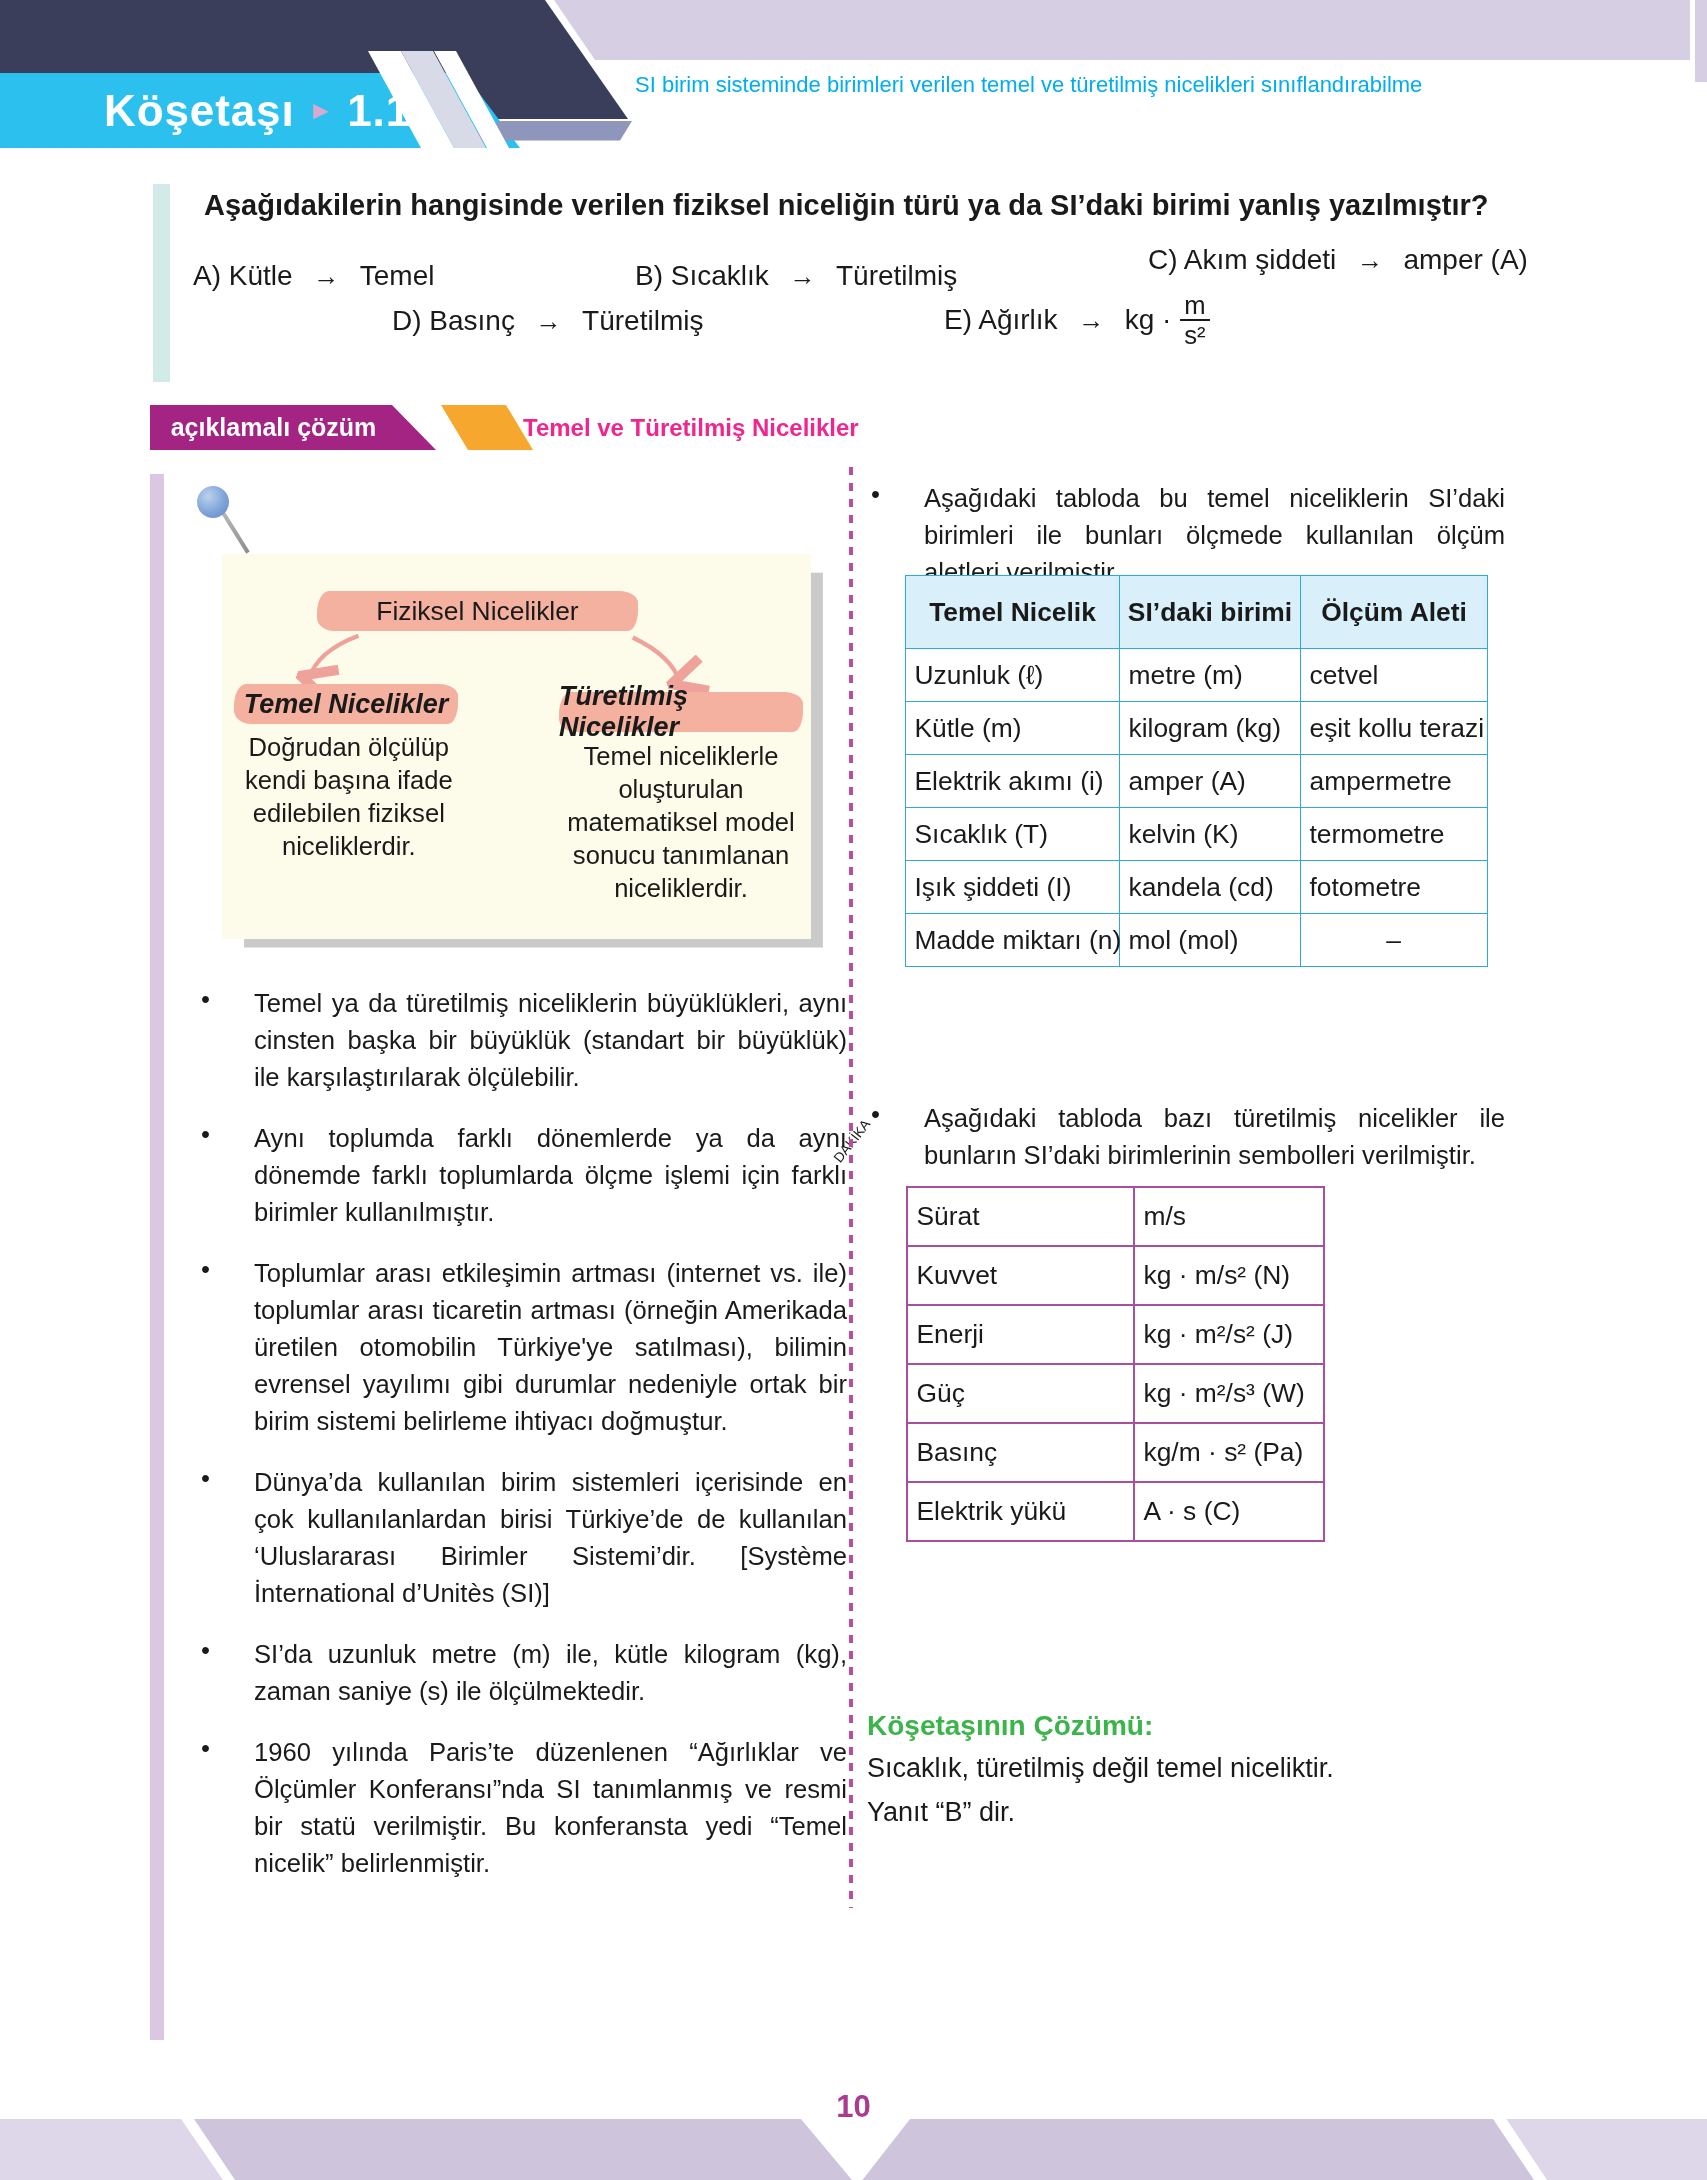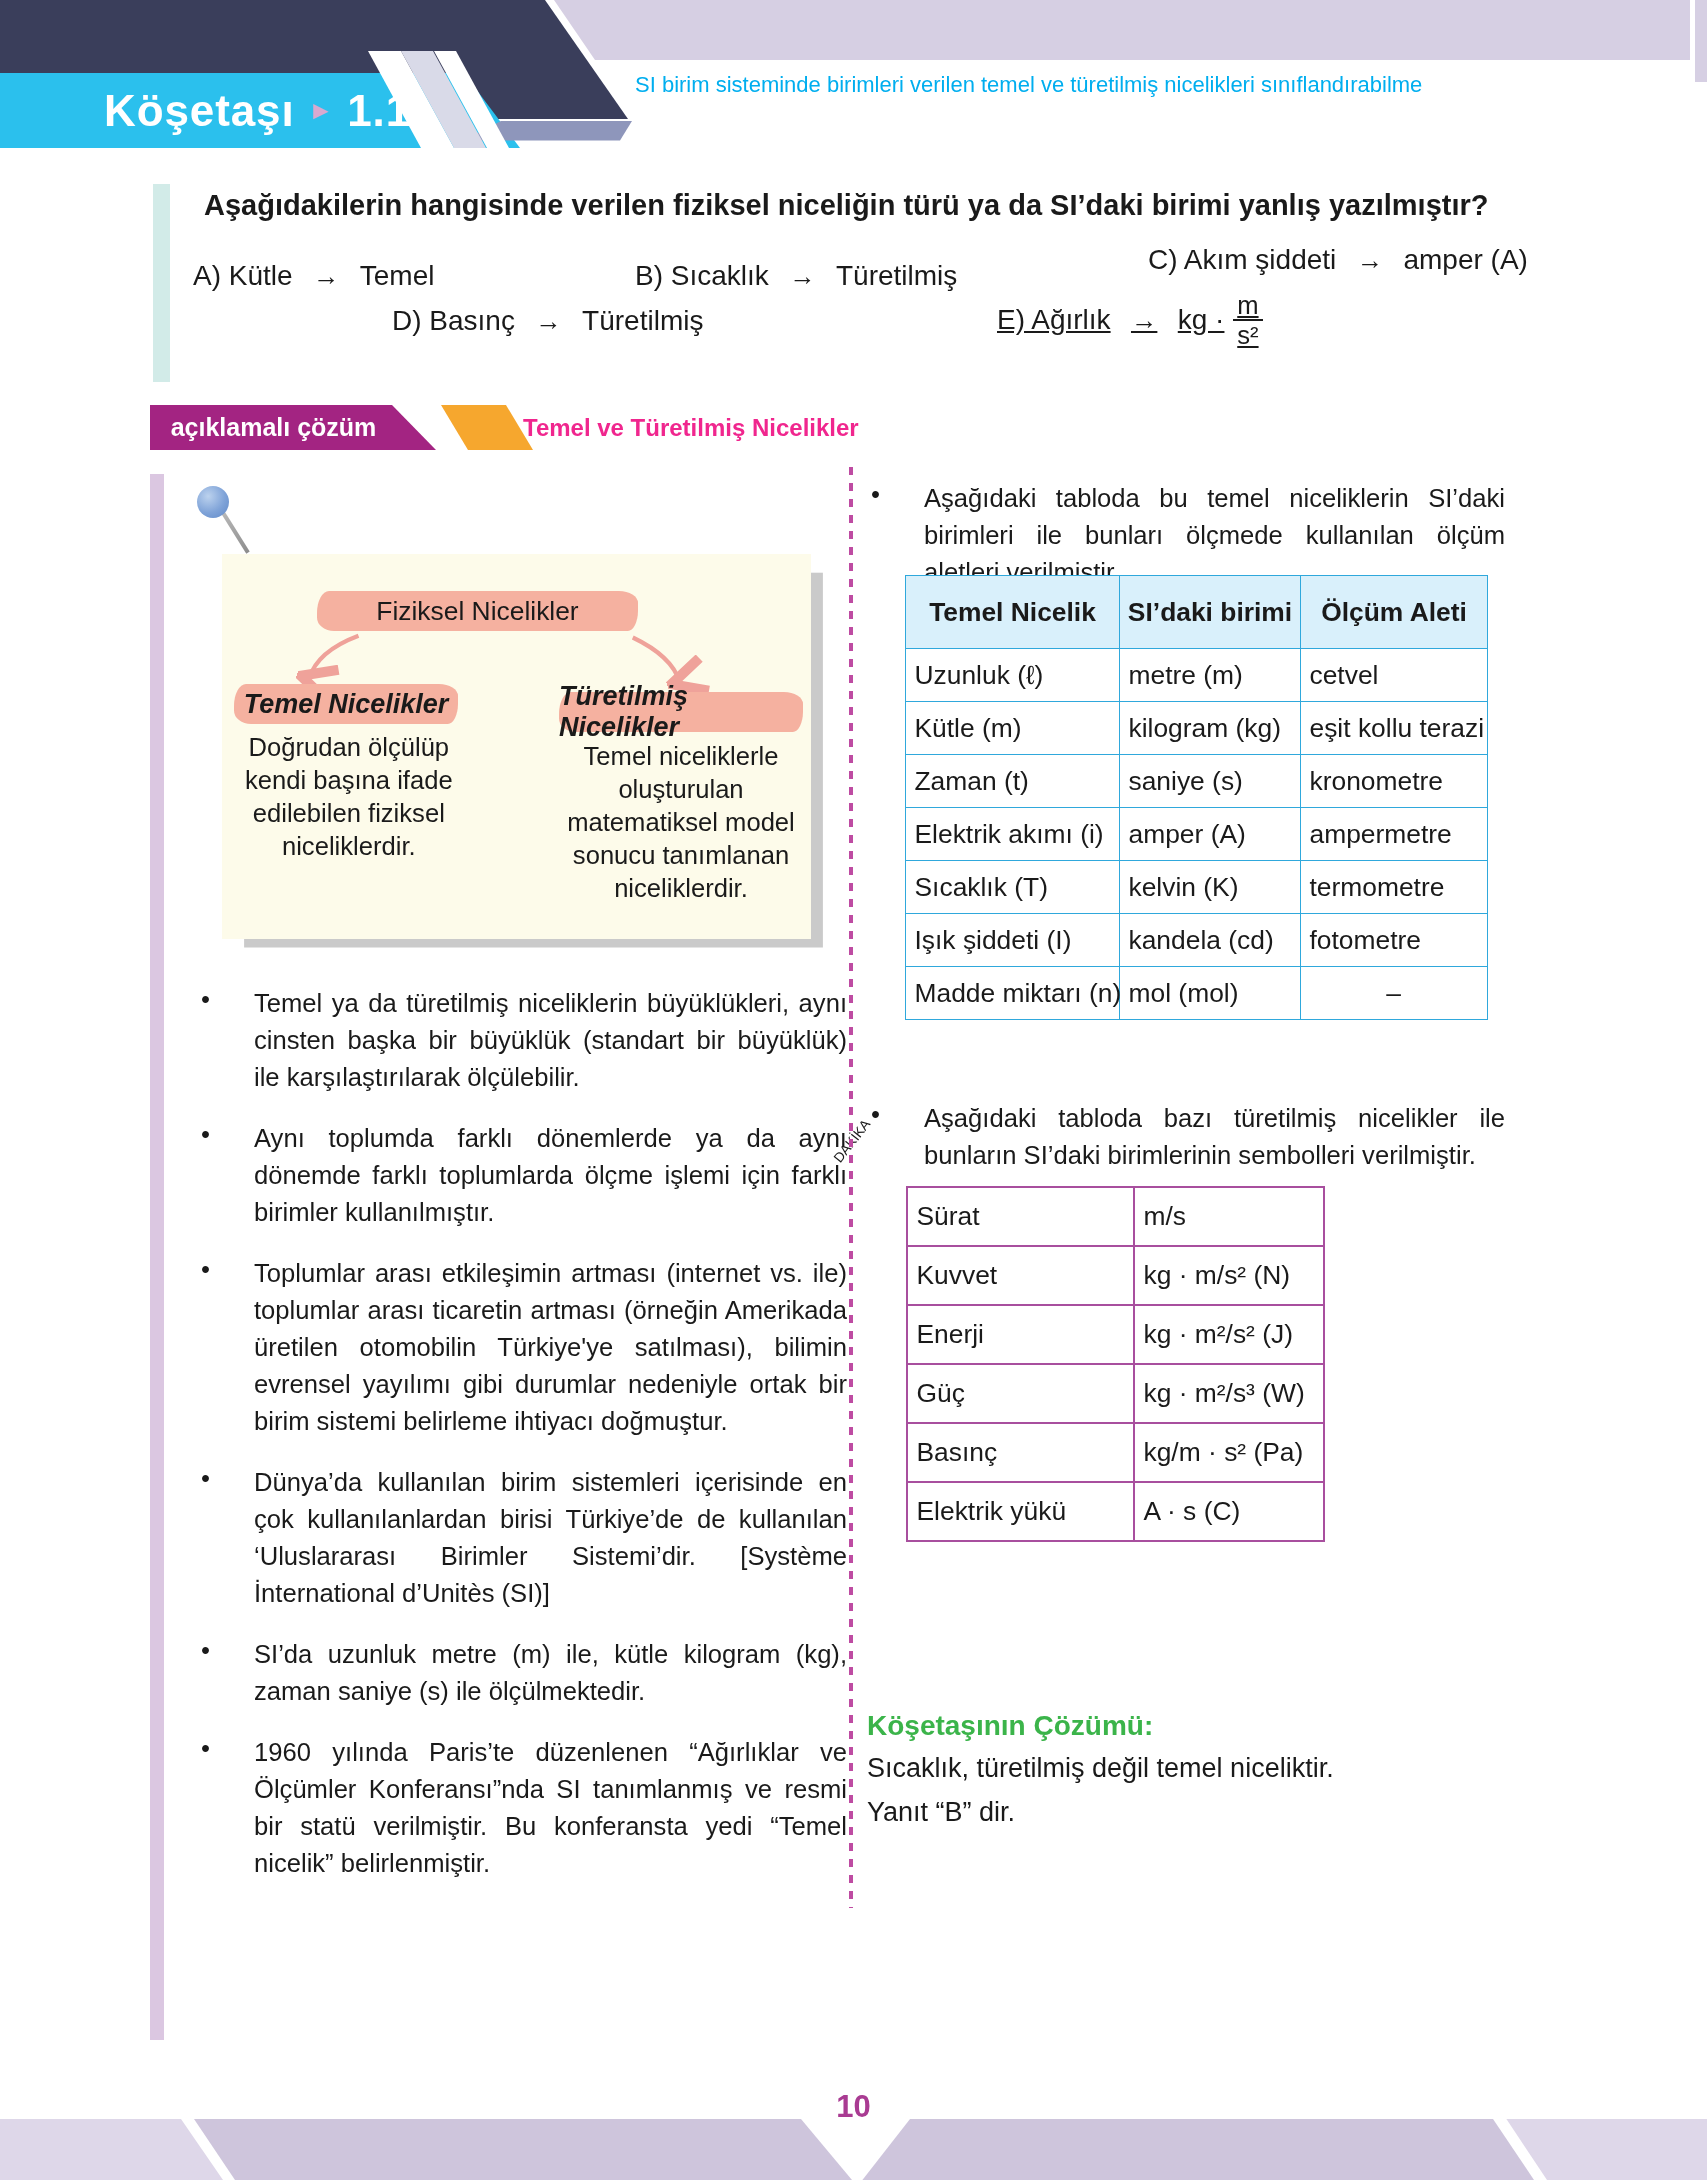--- a/index.html
+++ b/index.html
@@ -138,21 +138,21 @@
   </div>
   <div class="abs opt" style="left:635px;top:260px;">
     <span>B) Sıcaklık</span><span class="arrow">→</span><span>Türetilmiş</span>
   </div>
   <div class="abs opt" style="left:1148px;top:244px;">
     <span>C) Akım şiddeti</span><span class="arrow">→</span><span>amper (A)</span>
   </div>
   <div class="abs opt" style="left:392px;top:305px;">
     <span>D) Basınç</span><span class="arrow">→</span><span>Türetilmiş</span>
   </div>
-  <div class="abs opt opt-e" style="left:997px;top:279px;text-decoration:underline;">
+  <div class="abs opt opt-e" style="left:944px;top:279px;">
     <span>E) Ağırlık</span>
       <span class="arrow">→</span>
       <span>kg ·</span>
     <span class="frac">
       <span class="num" style="display:block;">m</span>
       <span class="den" style="display:block;">s²</span>
     </span>
   </div>
 
   <div class="abs banner">
@@ -234,25 +234,20 @@
         <td>Uzunluk (ℓ)</td>
         <td>metre (m)</td>
         <td>cetvel</td>
       </tr>
       <tr>
         <td>Kütle (m)</td>
         <td>kilogram (kg)</td>
         <td>eşit kollu terazi</td>
       </tr>
       <tr>
-        <td>Zaman (t)</td>
-        <td>saniye (s)</td>
-        <td>kronometre</td>
-      </tr>
-      <tr>
         <td>Elektrik akımı (i)</td>
         <td>amper (A)</td>
         <td>ampermetre</td>
       </tr>
       <tr>
         <td>Sıcaklık (T)</td>
         <td>kelvin (K)</td>
         <td>termometre</td>
       </tr>
       <tr>

